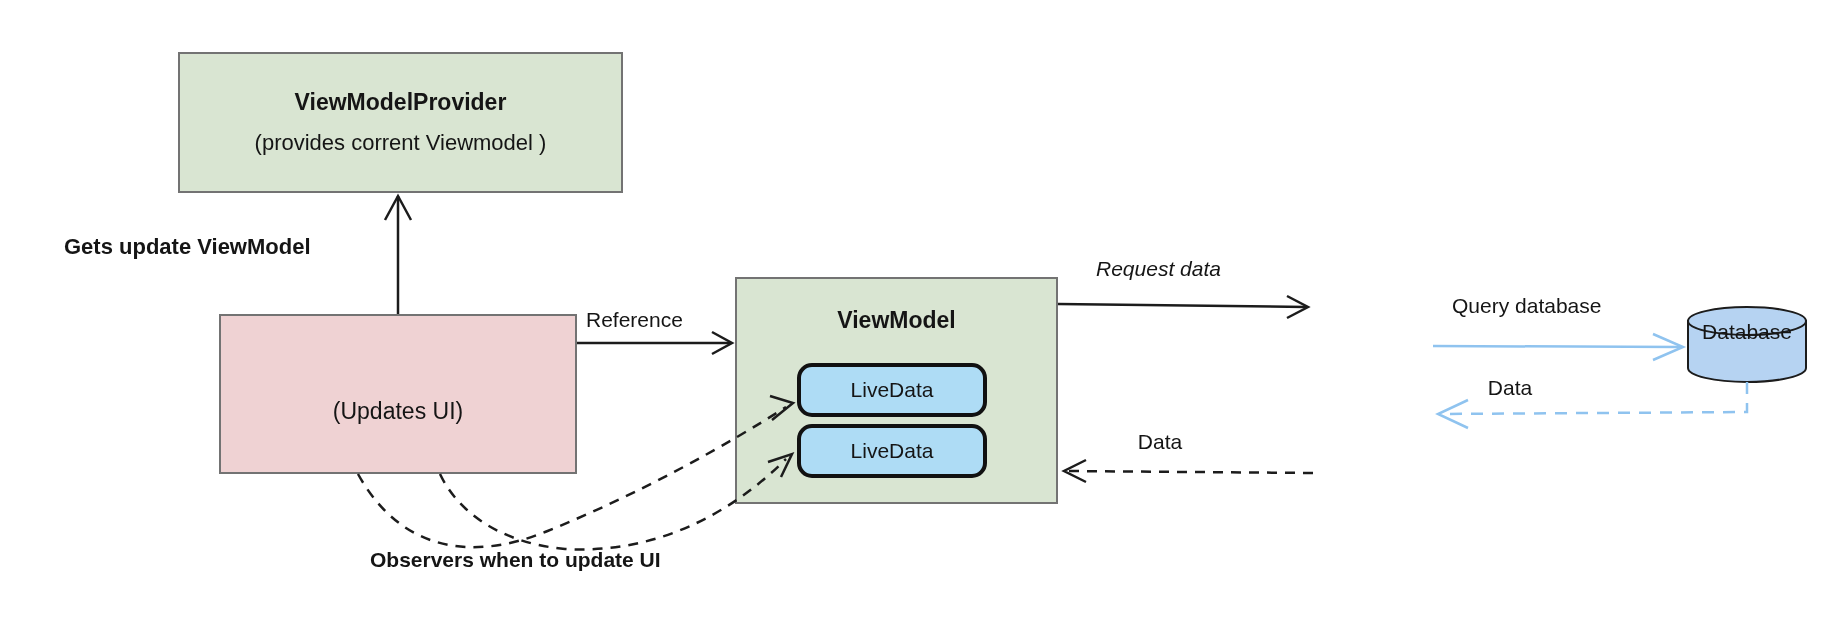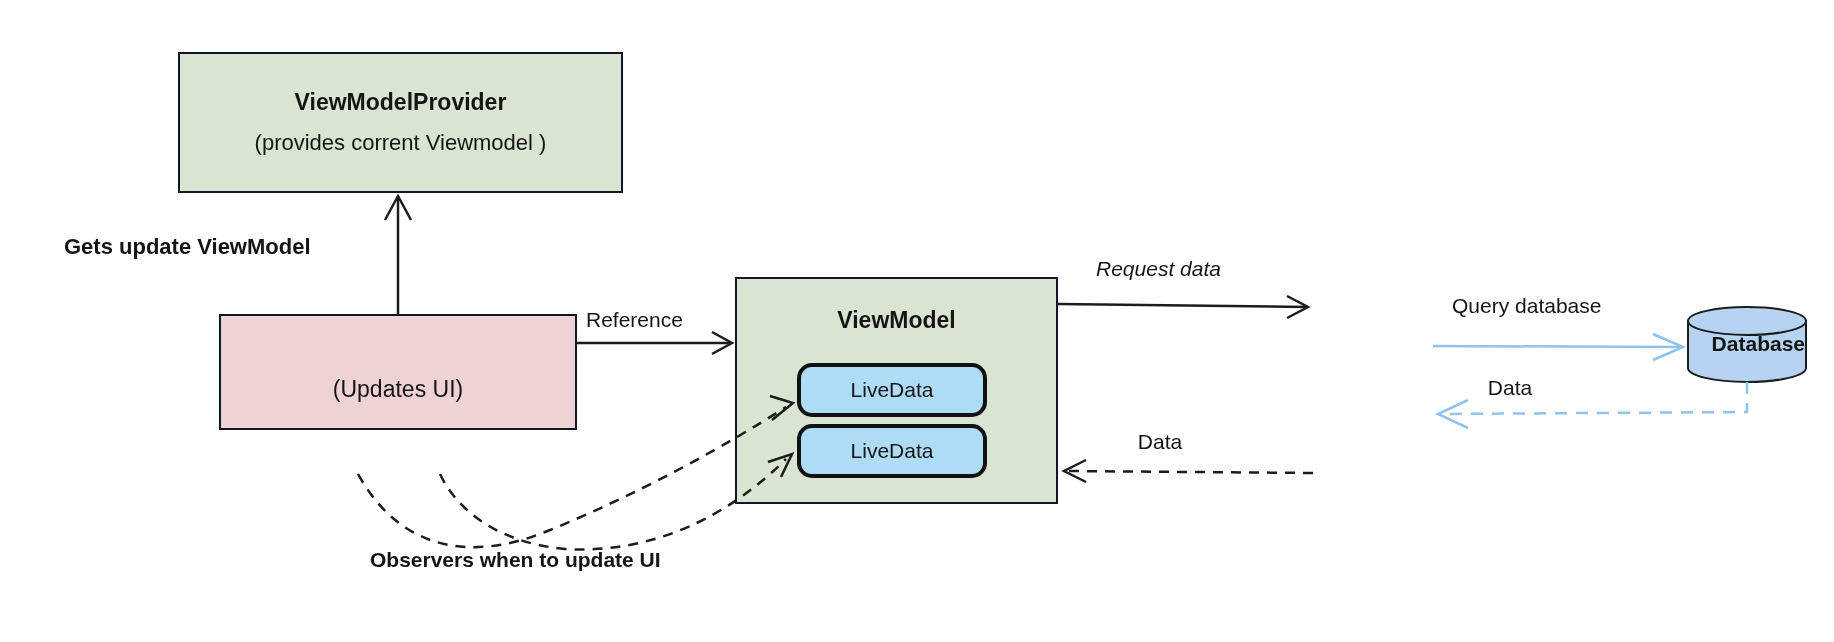--- a/index.html
+++ b/index.html
@@ -1,35 +1,35 @@
 <!DOCTYPE html>
 <html><head>
 <meta charset="utf-8">
 <style>
   html,body{margin:0;padding:0;background:#ffffff;}
   .canvas{
     position:relative;width:1834px;height:642px;background:#ffffff;overflow:hidden;
     font-family:"Liberation Sans","DejaVu Sans",sans-serif;color:#151515;
   }
-  .box{position:absolute;box-sizing:border-box;border:2px solid #0f172a;}
+  .box{position:absolute;box-sizing:border-box;border:2px solid #737373;}
   .provider{left:178px;top:52px;width:445px;height:141px;background:#d9e5d2;
     display:flex;flex-direction:column;align-items:center;justify-content:center;gap:14px;}
   .provider .title{font-weight:bold;font-size:23px;}
   .provider .subtitle{font-size:22px;}
-  .activity{left:219px;top:314px;width:358px;height:116px;background:#efd2d3;
+  .activity{left:219px;top:314px;width:358px;height:160px;background:#efd2d3;
     display:flex;align-items:center;justify-content:center;padding-top:34px;font-size:23px;}
   .viewmodel{left:735px;top:277px;width:323px;height:227px;background:#d9e5d2;}
   .vm-title{margin-top:28px;text-align:center;font-weight:bold;font-size:23px;}
   .livedata{position:absolute;left:60px;width:190px;height:54px;background:#aedcf5;
     border:4px solid #111;border-radius:15px;display:flex;align-items:center;justify-content:center;
     font-size:21px;box-sizing:border-box;}
   .ld1{top:84px;} .ld2{top:145px;}
   .task{left:1313px;top:239px;width:120px;height:347px;background:#fec92f;
     display:flex;align-items:center;justify-content:center;font-size:23px;letter-spacing:1px;}
-  .db-label{position:absolute;left:1689px;top:332px;width:116px;text-align:right;font-size:21px;z-index:6;font-weight:bold;}
+  .db-label{position:absolute;left:1689px;top:320px;width:116px;text-align:center;font-size:21px;z-index:6;}
   .label{position:absolute;font-size:21px;white-space:nowrap;z-index:6;}
   .bold{font-weight:bold;}
   .lbl-gets{left:64px;top:234px;font-size:22px;}
   .lbl-reference{left:586px;top:308px;}
   .lbl-request{left:1096px;top:257px;font-style:italic;}
   .lbl-data-black{left:1108px;top:430px;width:104px;text-align:center;}
   .lbl-query{left:1452px;top:294px;}
   .lbl-data-blue{left:1468px;top:376px;width:84px;text-align:center;}
   .lbl-observers{left:370px;top:548px;font-weight:bold;}
   svg.overlay{position:absolute;left:0;top:0;z-index:5;pointer-events:none;}

